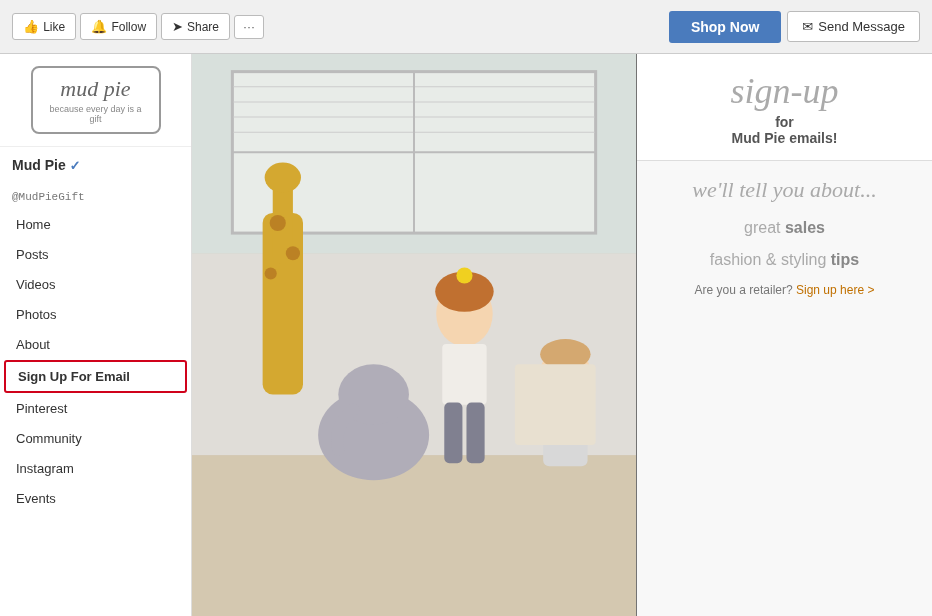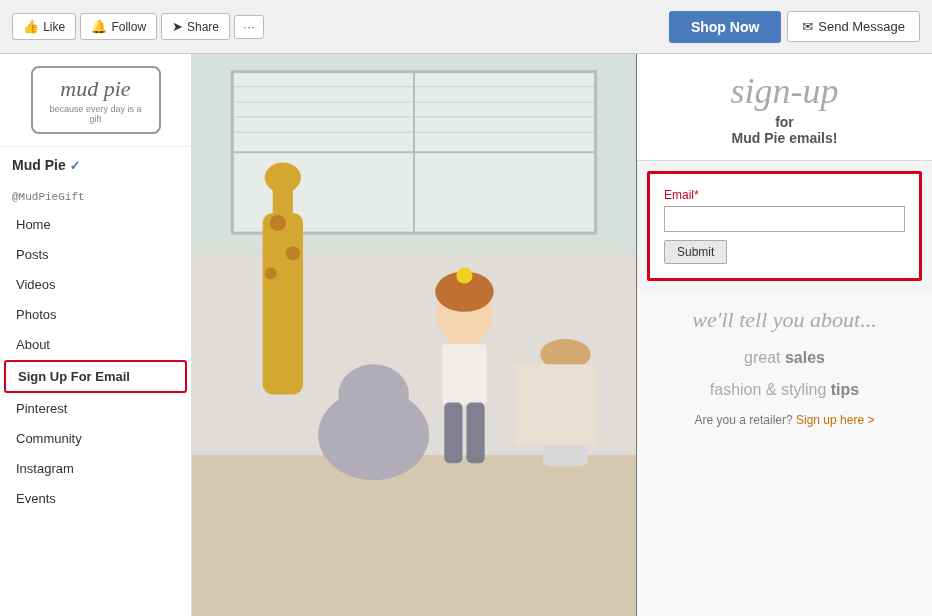--- a/index.html
+++ b/index.html
@@ -409,29 +409,20 @@
 
       <div class="signup-header">
         <div class="signup-title">sign-up</div>
         <div class="signup-subtitle">
           <span>for</span>
           <br>
           <span>Mud Pie emails!</span>
         </div>
       </div>
 
-      <div class="email-form-section">
-        <label class="email-label">
-          <span>Email</span><span style="color:#d0021b">*</span>
-        </label>
-        <input class="email-input" type="email" placeholder="" style="">
-        <button class="submit-btn">
-          <span>Submit</span>
-        </button>
-      </div>
 
       <div class="promo-section">
         <div class="promo-intro">we'll tell you about...</div>
         <div class="promo-item">
           great <strong>sales</strong>
         </div>
         <div class="promo-item">
           fashion &amp; styling <strong>tips</strong>
         </div>
         <div class="retailer-link">

